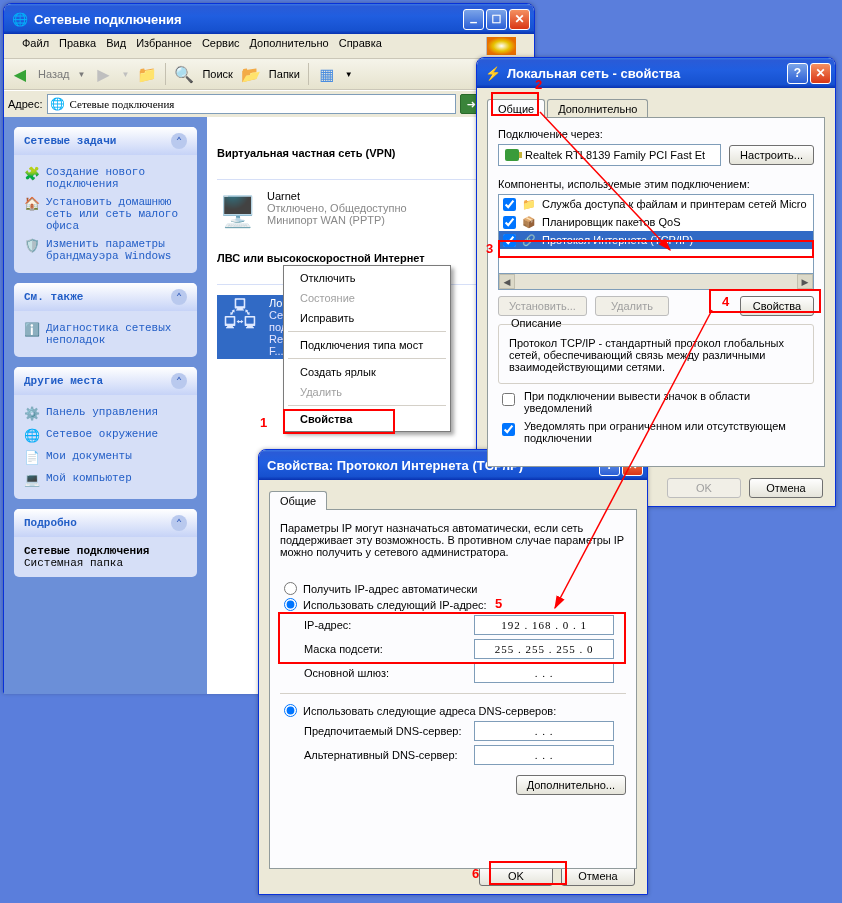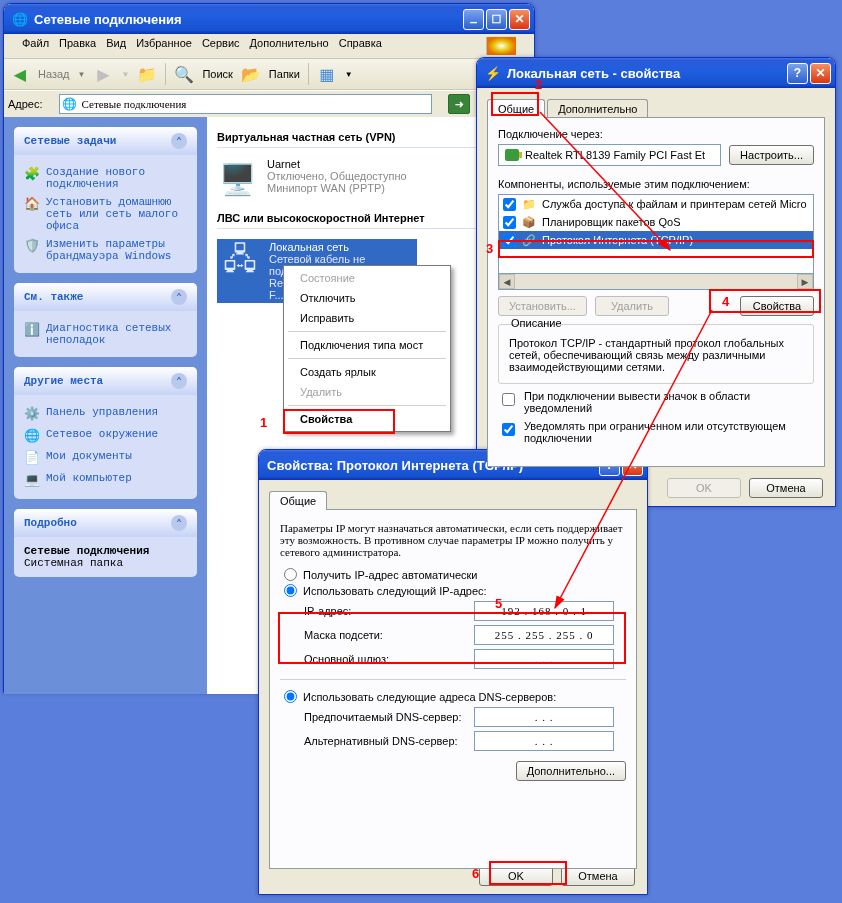--- a/index.html
+++ b/index.html
@@ -64,21 +64,21 @@
     padding: 4px 6px; display: flex; align-items: center; gap: 8px;
     color: #7a7a7a;
   }
   .toolbar .glyph { width: 20px; height: 20px; display: inline-flex; align-items: center; justify-content: center; font-size: 16px; }
   .toolbar .glyph.green { color: #37a437; }
   .toolbar .folder-icon { color: #e3b54b; }
   .toolbar .sep { width: 1px; height: 22px; background: #c4c0b0; }
   .addrbar {
     background: #ece9d8;
     border-top: 1px solid #fff;
-    padding: 3px 4px; display: flex; align-items: center; gap: 16px;
+    padding: 3px 4px; display: flex; align-items: center; gap: 4px;
   }
   .addrbar input {
     flex: 1; height: 20px; border: 1px solid #7f9db9; padding: 1px 4px 1px 22px;
     background: #fff; font: 11px Tahoma;
   }
   .addr-wrap { position: relative; flex: 1; display: flex; }
   .addr-wrap .net-icon { position: absolute; left: 4px; top: 3px; font-size: 12px; }
   .go-btn { width: 22px; height: 20px; background: #3a843a; color: #fff; display: flex; align-items: center; justify-content: center; border: 1px solid #2a6a2a; border-radius: 2px; font-size: 11px; }
 
   .explorer-body { display: flex; height: calc(100% - 111px); background: #fff; }
@@ -95,21 +95,21 @@
     font-weight: bold;
     padding: 6px 10px;
     display: flex; justify-content: space-between; align-items: center;
   }
   .panel-head .chev { width: 16px; height: 16px; border-radius: 50%; background: #b9c9ee; color: #355fbd; display: flex; align-items: center; justify-content: center; font-size: 10px; }
   .panel-body { padding: 8px 10px; }
   .panel-body .item { display: flex; align-items: flex-start; gap: 6px; color: #215dc6; padding: 3px 0; cursor: pointer; }
   .panel-body .item .ico { width: 16px; height: 16px; display: inline-flex; align-items: center; justify-content: center; font-size: 13px; flex-shrink: 0; }
 
   .content { flex: 1; background: #fff; position: relative; padding: 10px; }
-  .content .section-title { font-weight: bold; margin: 4px 0; }
+  .content .section-title { font-weight: bold; margin: 20px 0; }
   .content .divider { height: 1px; background: #d6dff7; margin: 4px 0 10px; }
   .conn {
     display: flex; align-items: flex-start; gap: 8px; margin-bottom: 12px;
   }
   .conn .big-ico { width: 42px; height: 42px; display: flex; align-items: center; justify-content: center; font-size: 30px; color: #7d8fbf; flex-shrink: 0; }
   .conn .texts .name { font-weight: normal; }
   .conn .texts .sub { color: #888; }
   .conn.selected {
     background: #316ac5; color: #fff;
   }
@@ -189,21 +189,21 @@
   .scroll-h .track { flex: 1; }
   .btn-row { display: flex; gap: 8px; margin-top: 6px; }
   .desc-box { border: 1px solid #d4d0c8; border-radius: 3px; padding: 10px; margin-top: 8px; background: #fcfcfe; }
   .desc-title { position: relative; top: -18px; left: -2px; background: #fcfcfe; display: inline-block; padding: 0 4px; height: 0; }
   .chk-row { display: flex; align-items: flex-start; gap: 6px; margin-top: 6px; }
   .dlg-footer { position: absolute; right: 12px; bottom: 8px; display: flex; gap: 8px; }
 
   
   #tcpip { left: 258px; top: 449px; width: 390px; height: 446px; }
   #tcpip .tab-panel { height: 360px; }
-  .para { margin: 2px 0 10px; font-family: Liberation Serif, serif; }
+  .para { margin: 2px 0 24px; }
   .radio { display: flex; align-items: center; gap: 6px; margin: 3px 0 3px 4px; }
   .radio input { margin: 0; }
   .radio.disabled { color: #a0a0a0; }
   .field-row { display: flex; align-items: center; margin: 4px 0 4px 24px; }
   .field-row label { width: 170px; }
   .ip-input {
     width: 140px; height: 20px; border: 1px solid #7f9db9; background: #fff;
     display: flex; align-items: center; justify-content: center;
     font-family: Tahoma; letter-spacing: 1px;
   }
@@ -373,22 +373,22 @@
           <div class="name">Локальная сеть</div>
           <div class="sub" style="overflow:hidden;">Сетевой кабель не подключен</div>
           <div class="sub">Realtek RTL8139 Family PCI F...</div>
         </div>
       </div>
     </div>
   </div>
 </div>
 
 <div class="context-menu">
+  <div class="mi">Отключить</div>
   <div class="mi disabled">Состояние</div>
-  <div class="mi">Отключить</div>
   <div class="mi">Исправить</div>
   <div class="mi sep"></div>
   <div class="mi">Подключения типа мост</div>
   <div class="mi sep"></div>
   <div class="mi">Создать ярлык</div>
   <div class="mi disabled">Удалить</div>
   <div class="mi sep"></div>
   <div class="mi" style="font-weight:bold;">Свойства</div>
 </div>
 

